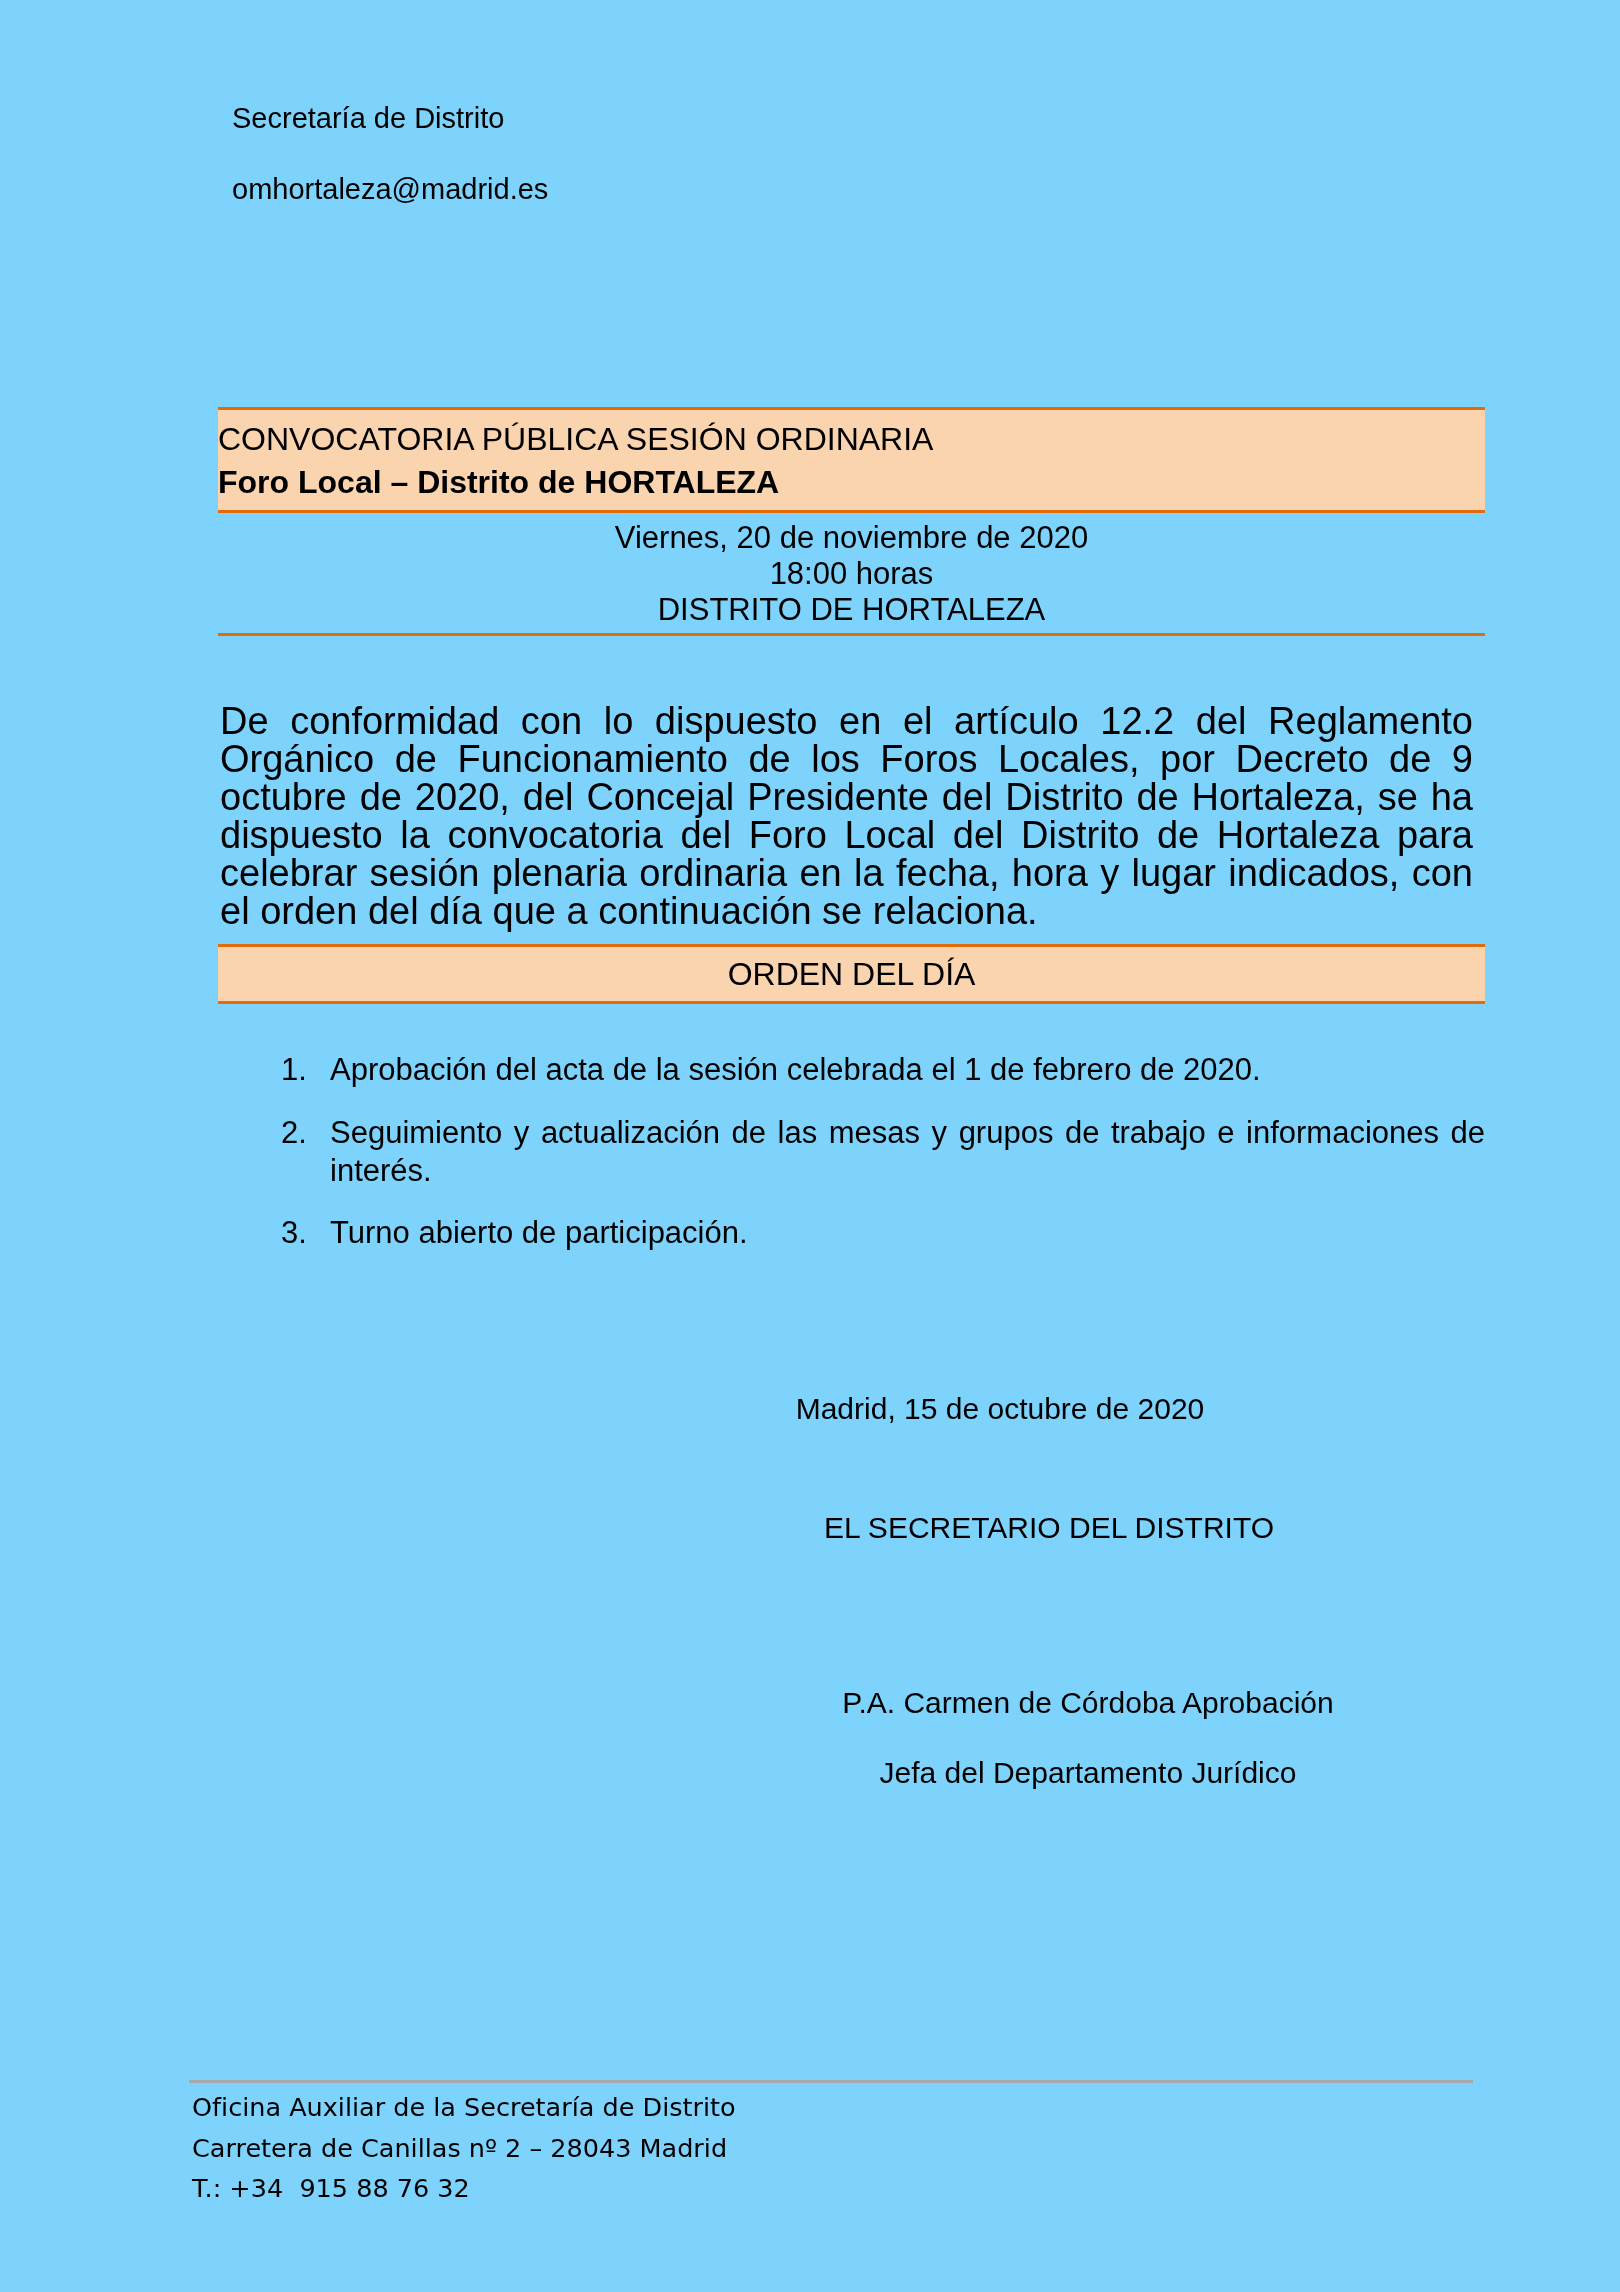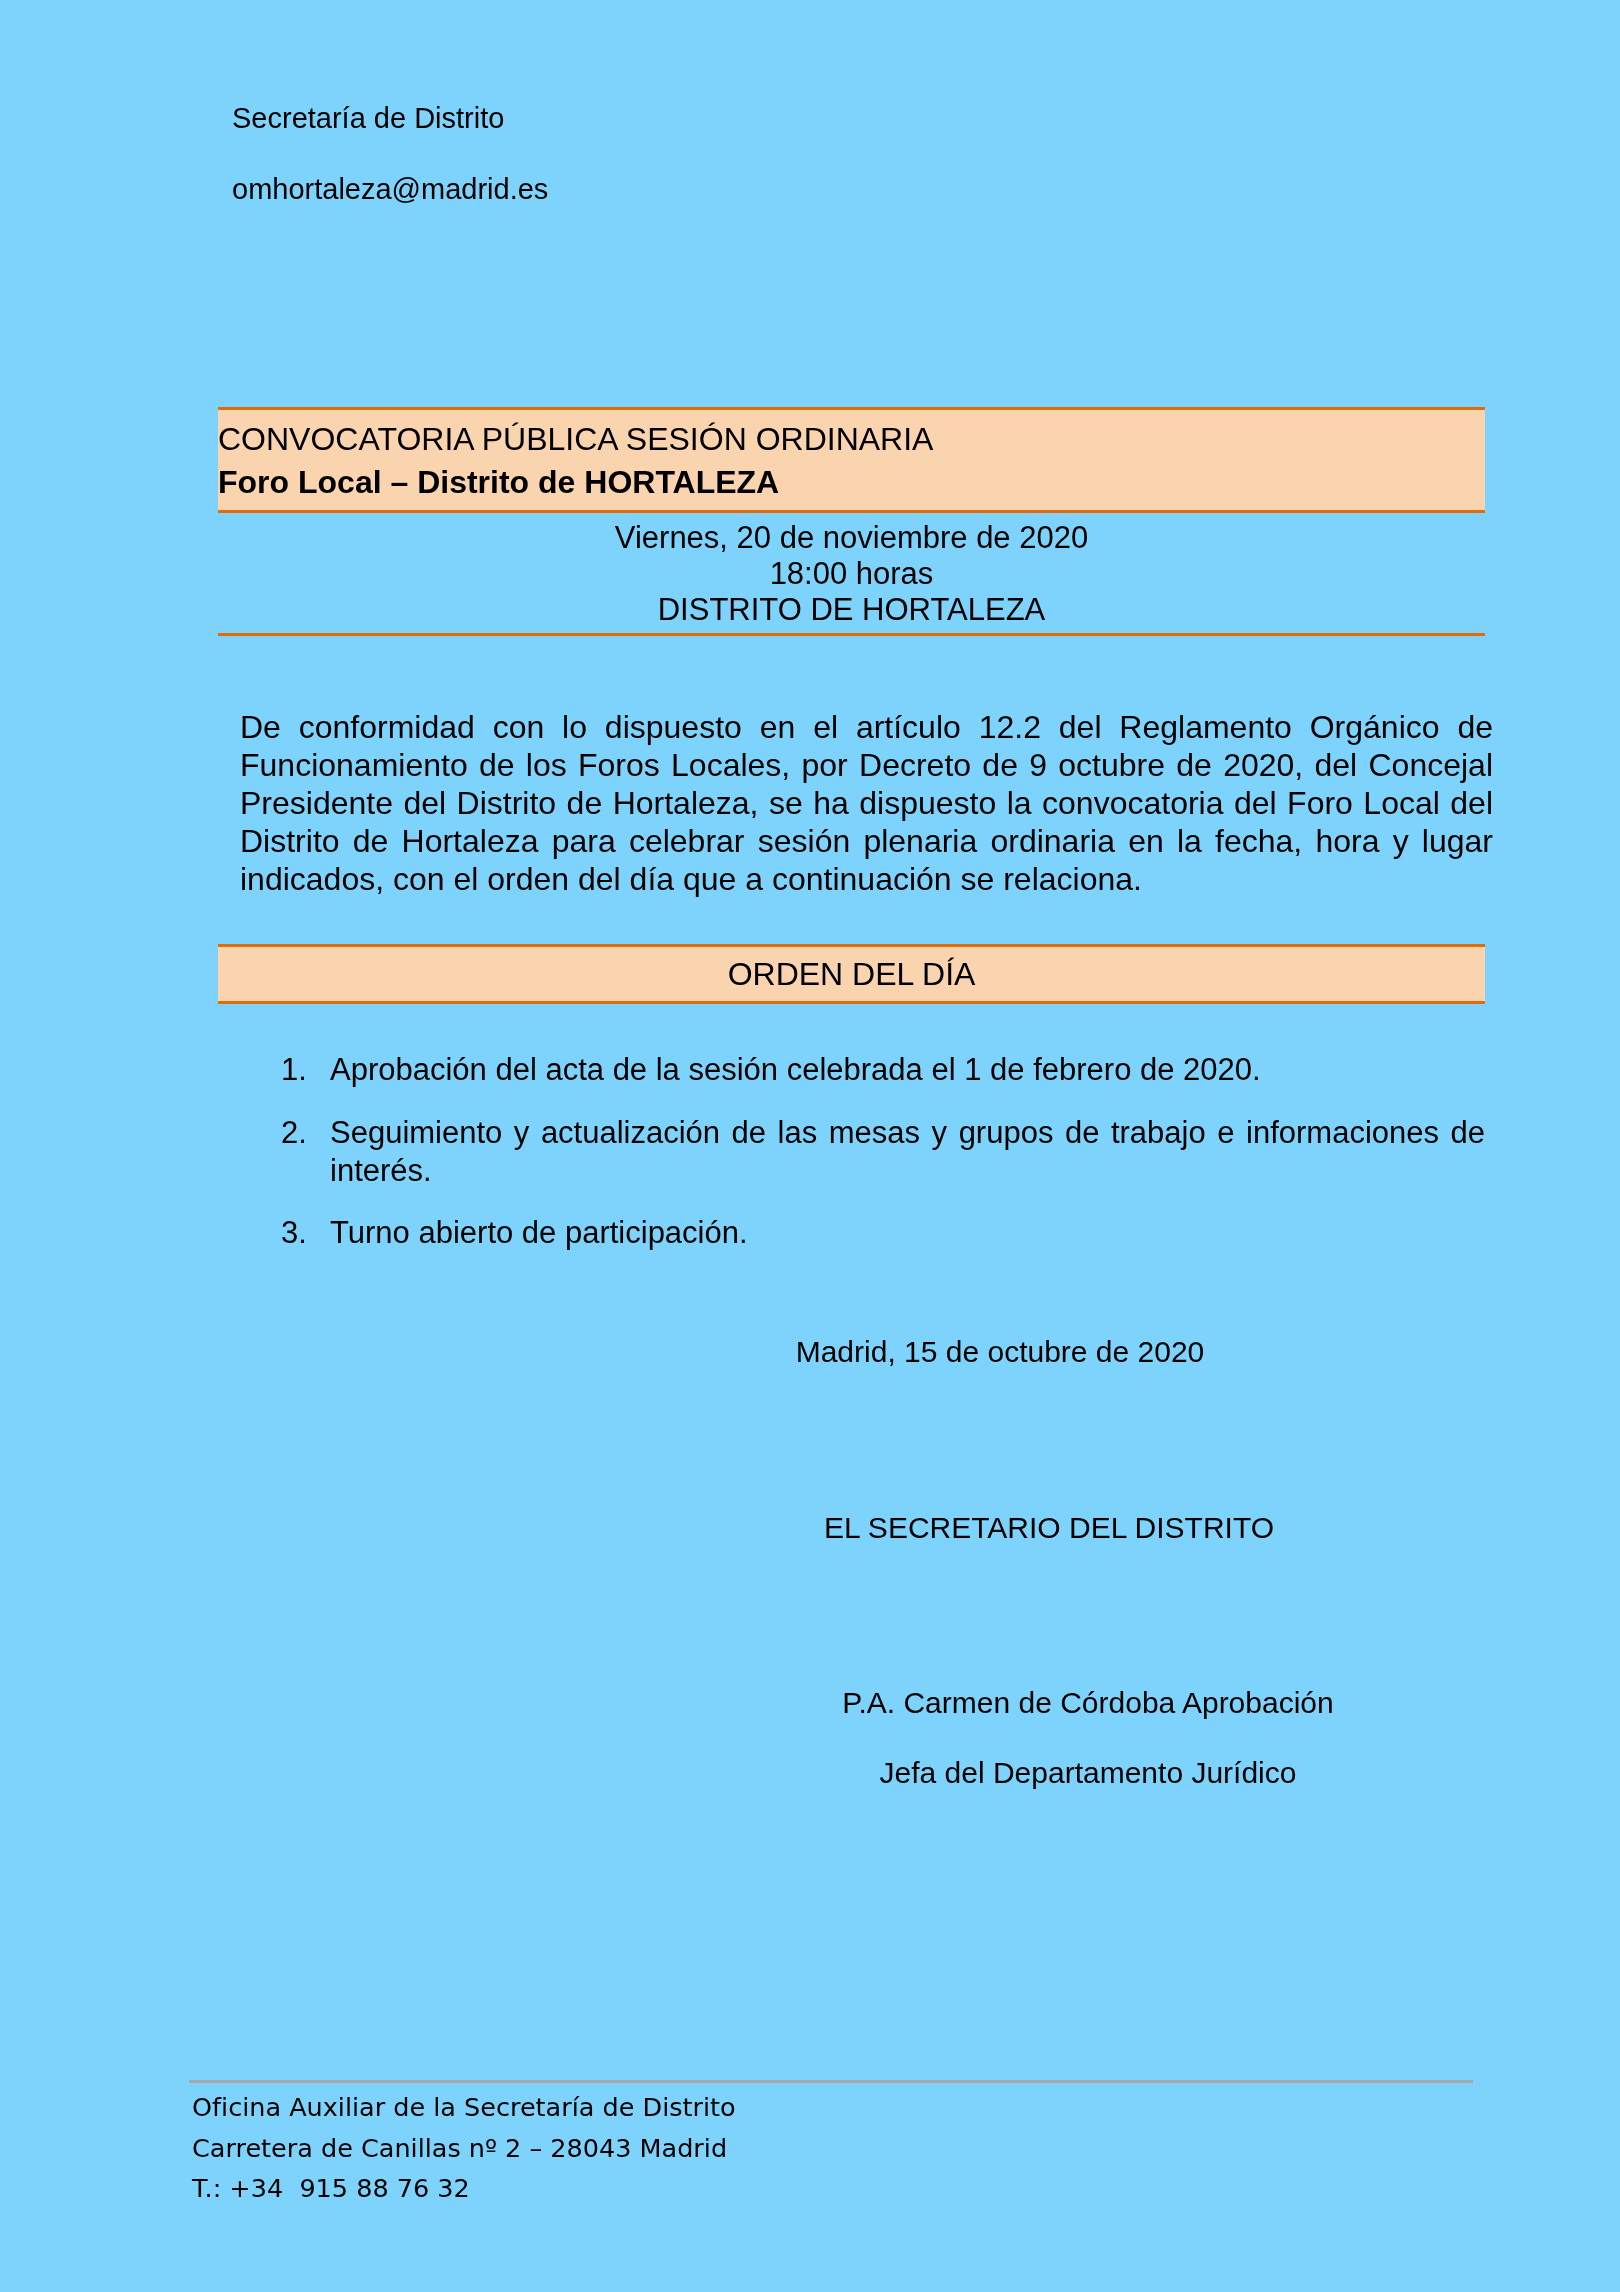--- a/index.html
+++ b/index.html
@@ -43,38 +43,38 @@
   .banner-line2{font-size:32px;line-height:43px;font-weight:bold;}
   .datecell{
     text-align:center;
     padding:6.9px 0 5.9px 0;
     border-bottom:3.9px solid var(--orange);
     font-size:31px;
     line-height:36px;
   }
   
   .intro{
-    position:absolute;left:240px;top:702px;width:1253px;
-    font-size:32px;line-height:38px;text-align:justify;margin-top:6px;
+    position:absolute;left:220px;top:702px;width:1253px;
+    font-size:38px;line-height:38px;text-align:justify;
   }
   
   .agenda-banner{
     position:absolute;left:218px;top:944px;width:1267px;
     background:var(--peach);
     border-top:3.9px solid var(--orange);
     border-bottom:3.9px solid var(--orange);
     text-align:center;font-size:32px;padding:8.8px 0 7.8px 0;
   }
   .agenda-list{position:absolute;left:281px;top:1051px;width:1204px;}
   .agenda-item{display:flex;margin-bottom:24.5px;font-size:31px;line-height:38px;}
   .agenda-num{flex:0 0 49px;}
   .agenda-txt{flex:1;text-align:justify;}
   
   .sig{position:absolute;text-align:center;font-size:30px;width:902px;}
-  .sig-date{left:549px;top:1335px;}
+  .sig-date{left:549px;top:1392px;}
   .sig-title{left:598px;top:1511px;}
   .sig-name{left:637px;top:1686px;}
   .sig-role{left:637px;top:1756px;}
   
   .footer-rule{position:absolute;left:189px;top:2080px;width:1284px;height:2.9px;background:var(--rule);}
   .foot{position:absolute;left:192px;font-size:25.5px;font-family:"DejaVu Sans",sans-serif;white-space:pre-wrap;}
   .foot-1{top:2092px;}
   .foot-2{top:2133px;}
   .foot-3{top:2173px;}
 </style>

